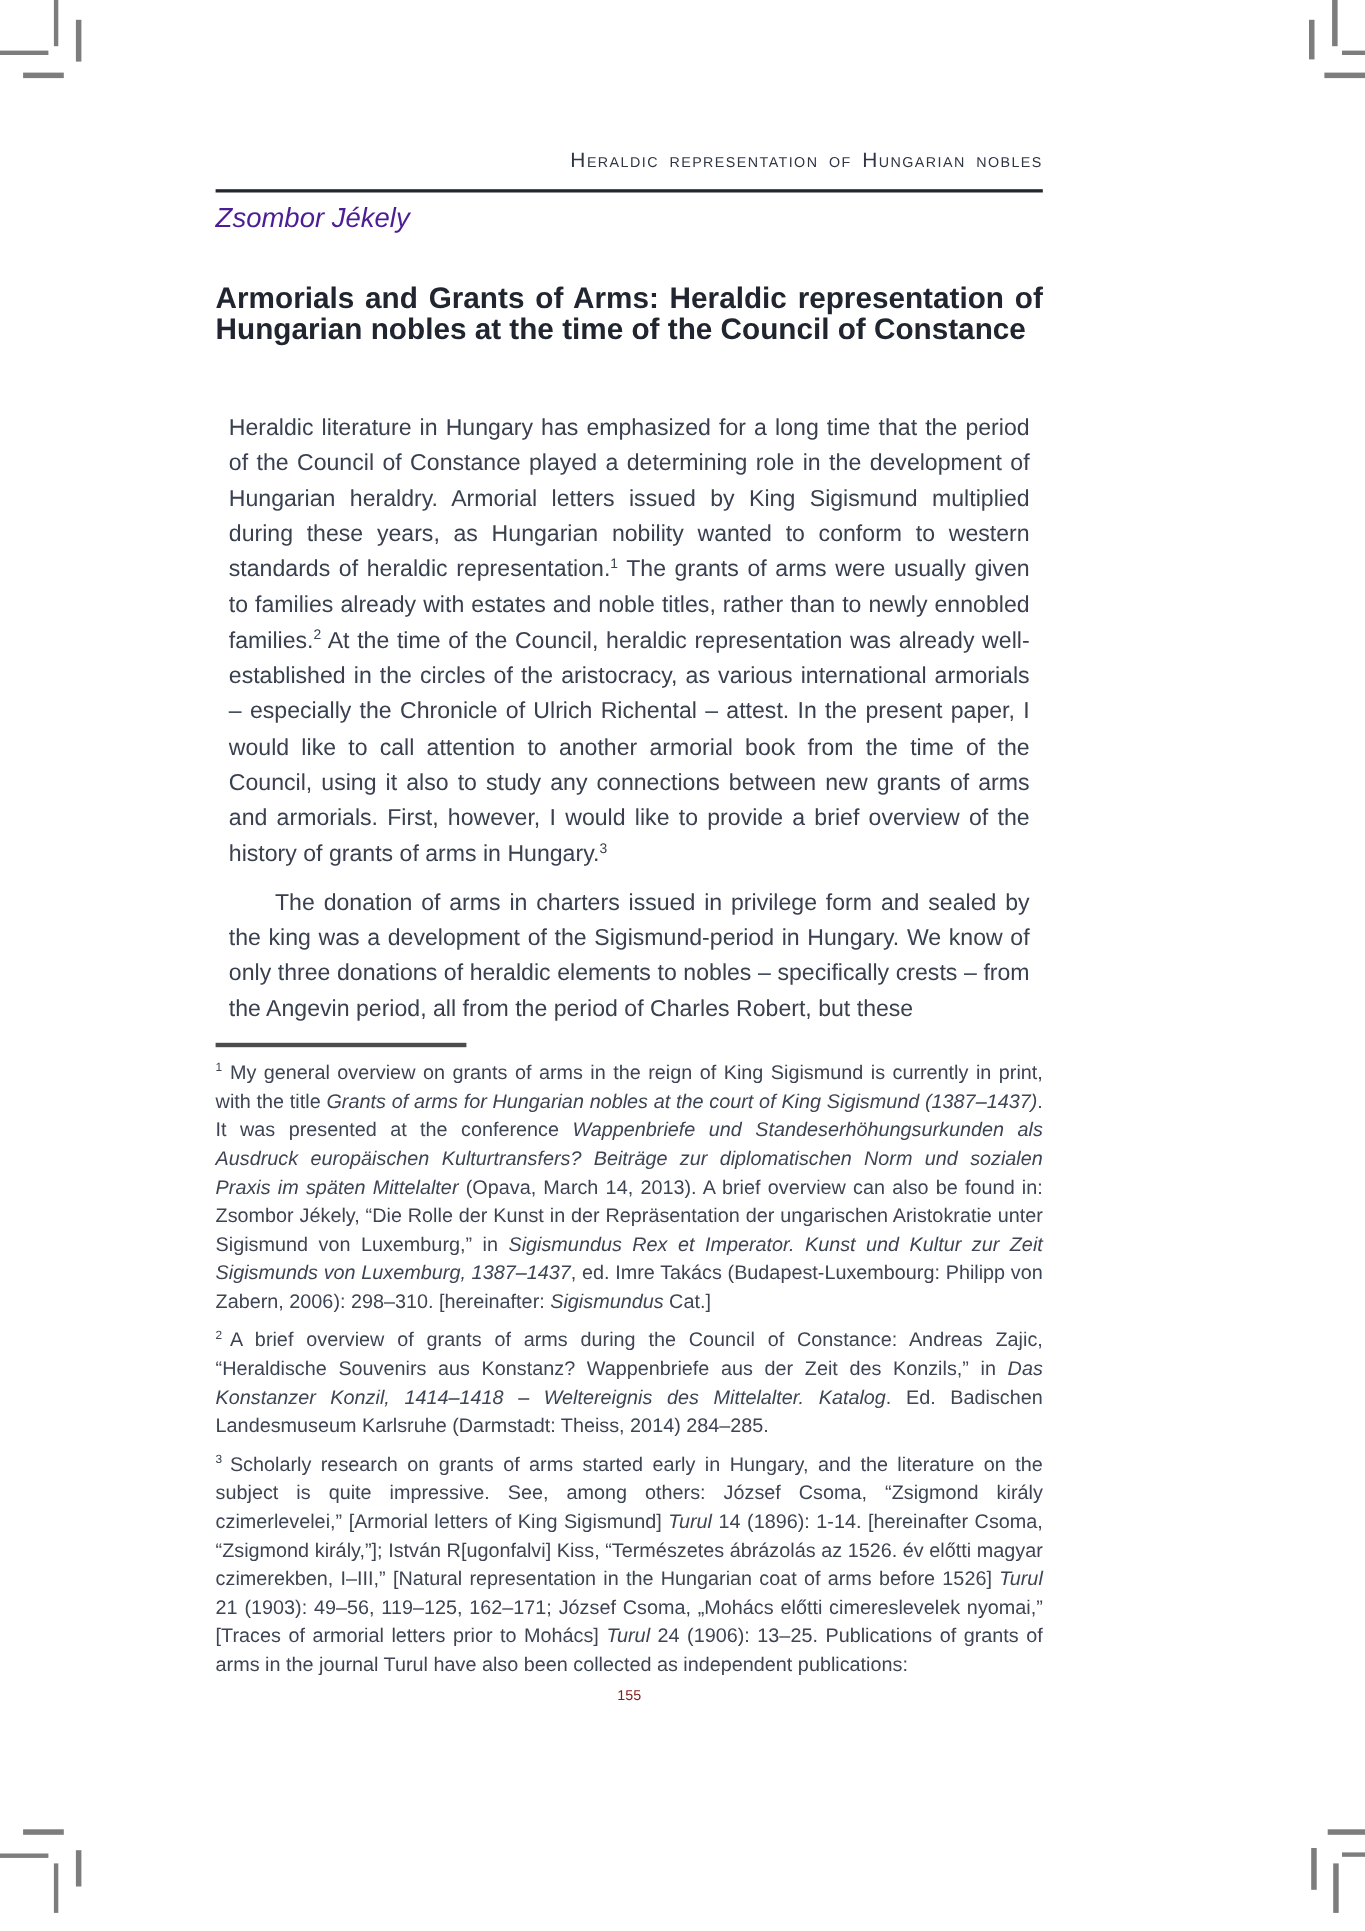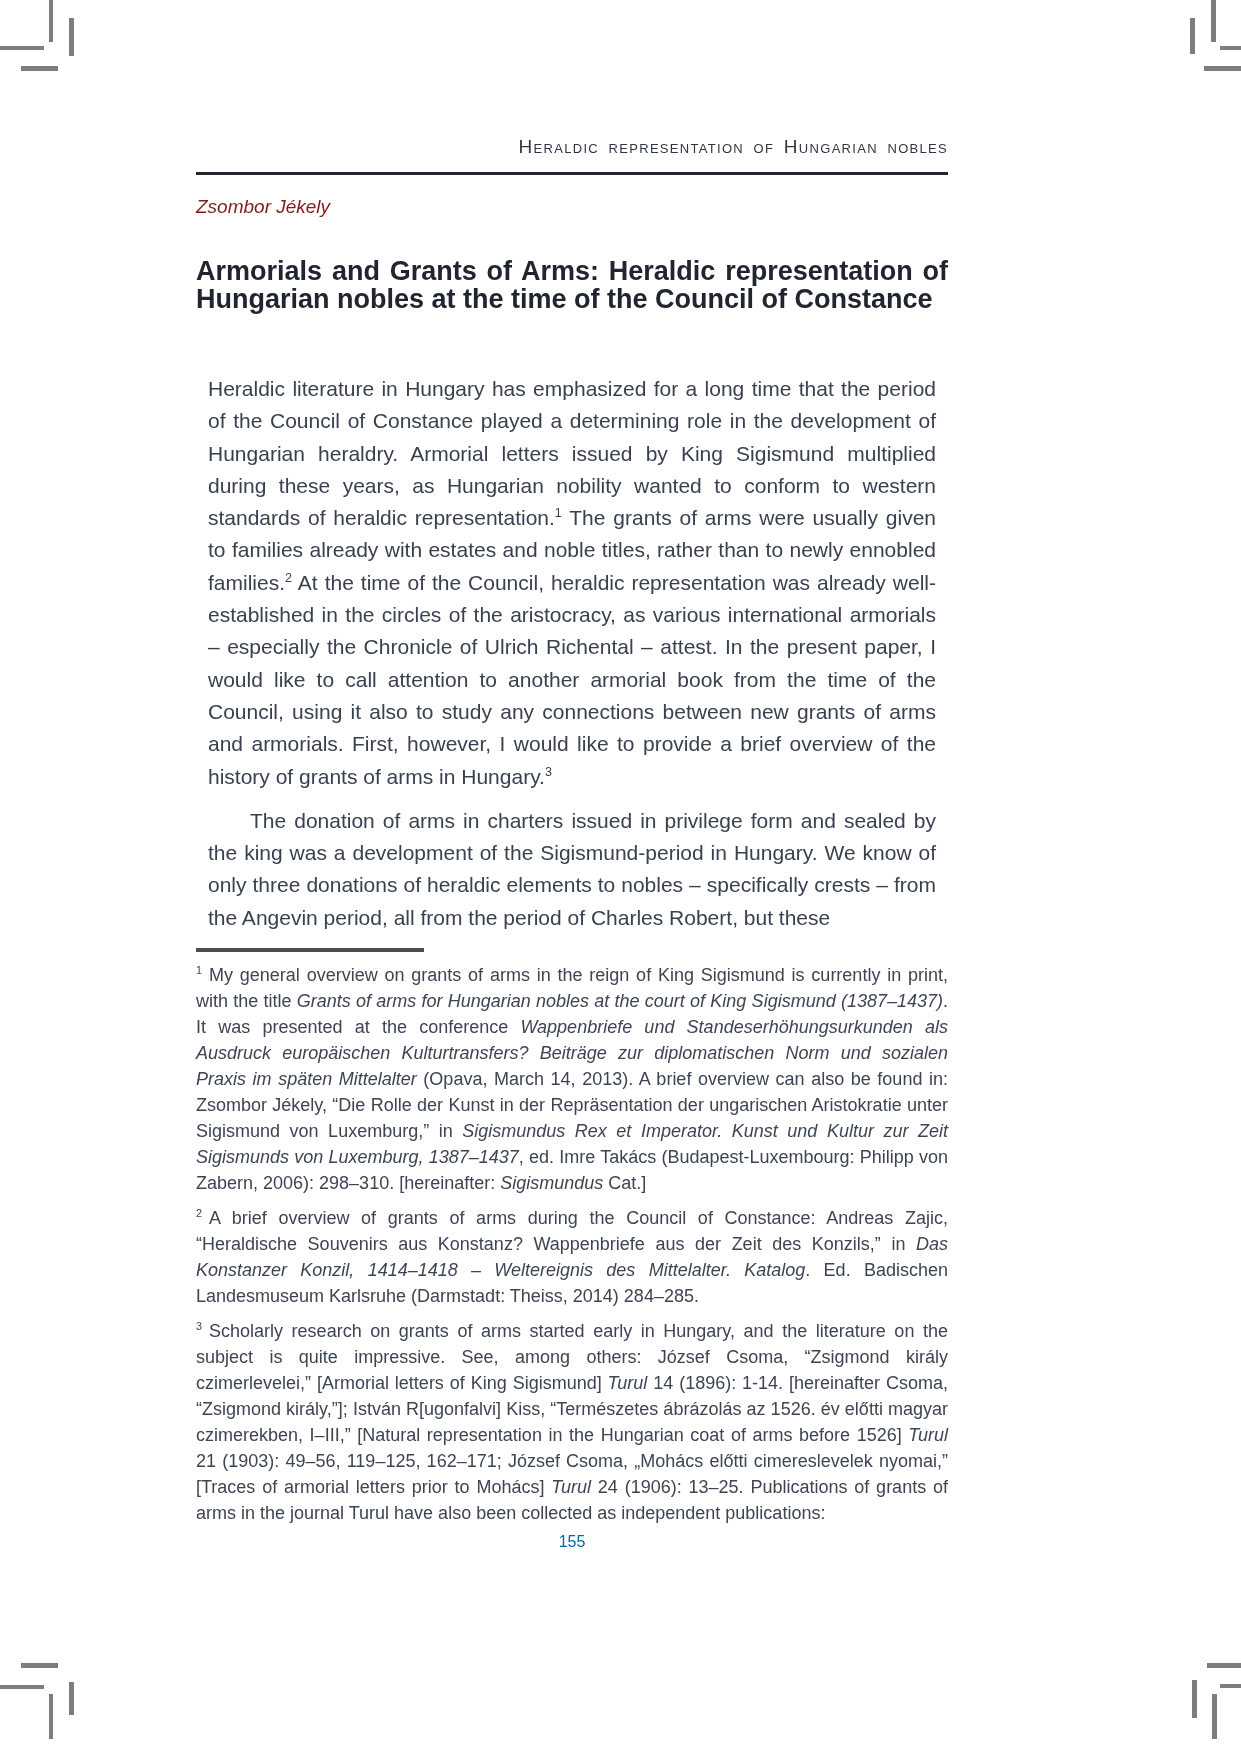--- a/index.html
+++ b/index.html
@@ -26,24 +26,24 @@
     font-size:19px;
     letter-spacing:1.3px;
     word-spacing:3px;
     color:#303744;
   }
   .header-rule{
     position:absolute;top:172px;left:0;width:100%;height:3px;
     background:#23272f;
   }
   .author{
-    position:absolute;top:196px;left:0;
+    position:absolute;top:184px;left:0;
     font-style:italic;
-    font-size:19px;
-    color:#7f1d1d;
+    font-size:25px;
+    color:#4c1d95;
   }
   .title{
     position:absolute;top:257px;left:0;width:100%;margin:0;
     font-size:27px;
     line-height:28px;
     font-weight:bold;
     text-align:justify;
     color:var(--title-ink);
   }
   .body-text{
@@ -65,22 +65,22 @@
     font-size:18px;
     line-height:26px;
     text-align:justify;
     color:#3d4453;
   }
   .fn{margin:2px 0 9px 0;}
   .fn .sup{margin-right:7px;}
   .page-number{
     position:absolute;top:1533px;left:0;width:100%;
     text-align:center;
-    font-size:16px;
-    color:#0369a1;
+    font-size:13px;
+    color:#7f1d1d;
   }
 </style>
 </head>
 <body>
 
 <div class="page">
 
   <div>
     <div class="mark" style="left:49px;top:0;width:4px;height:42px"></div>
     <div class="mark" style="left:69px;top:18px;width:5px;height:38px"></div>

